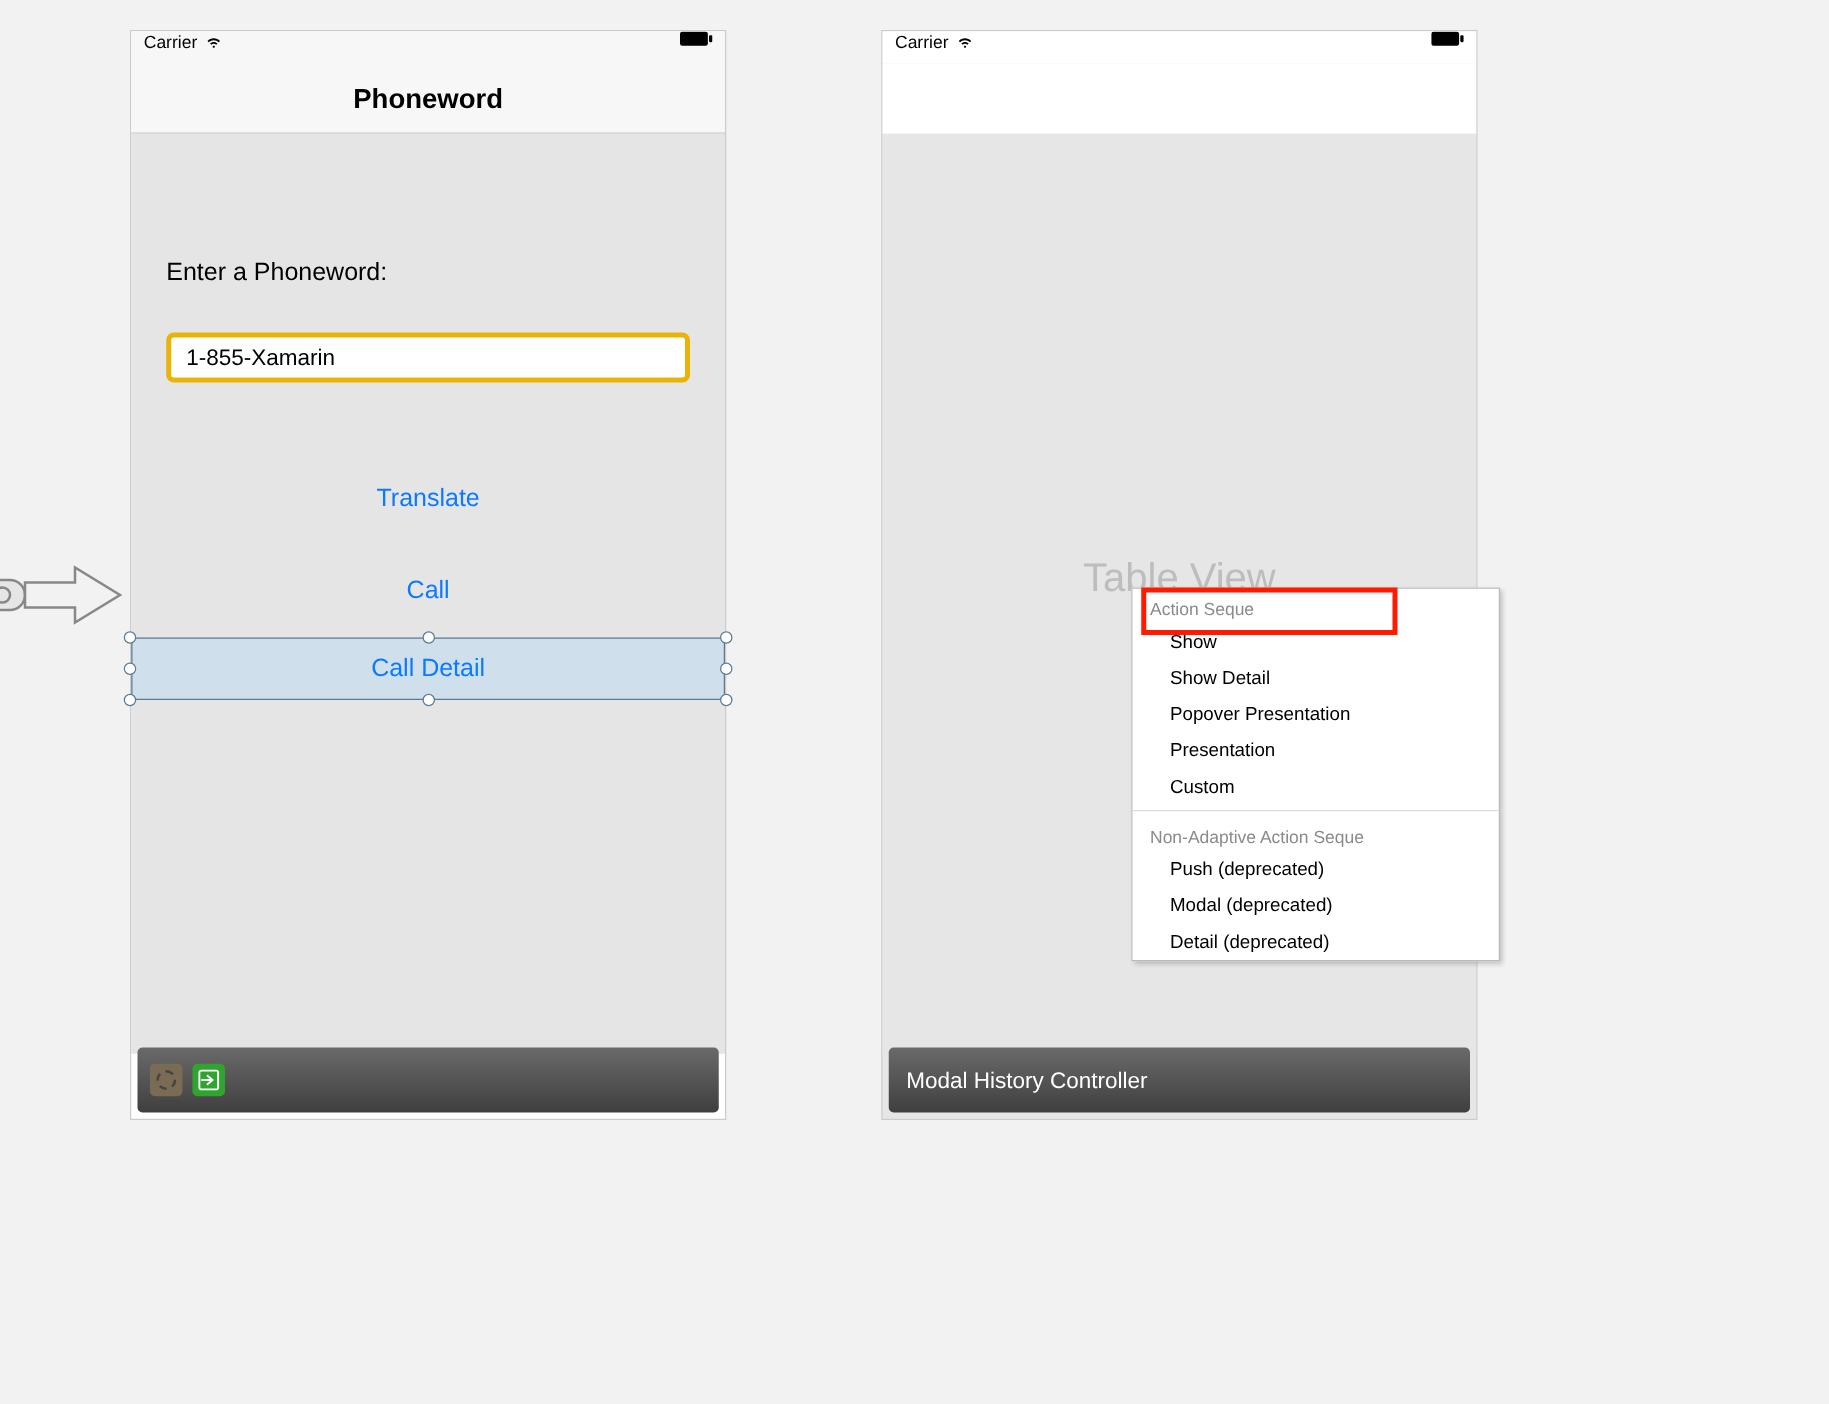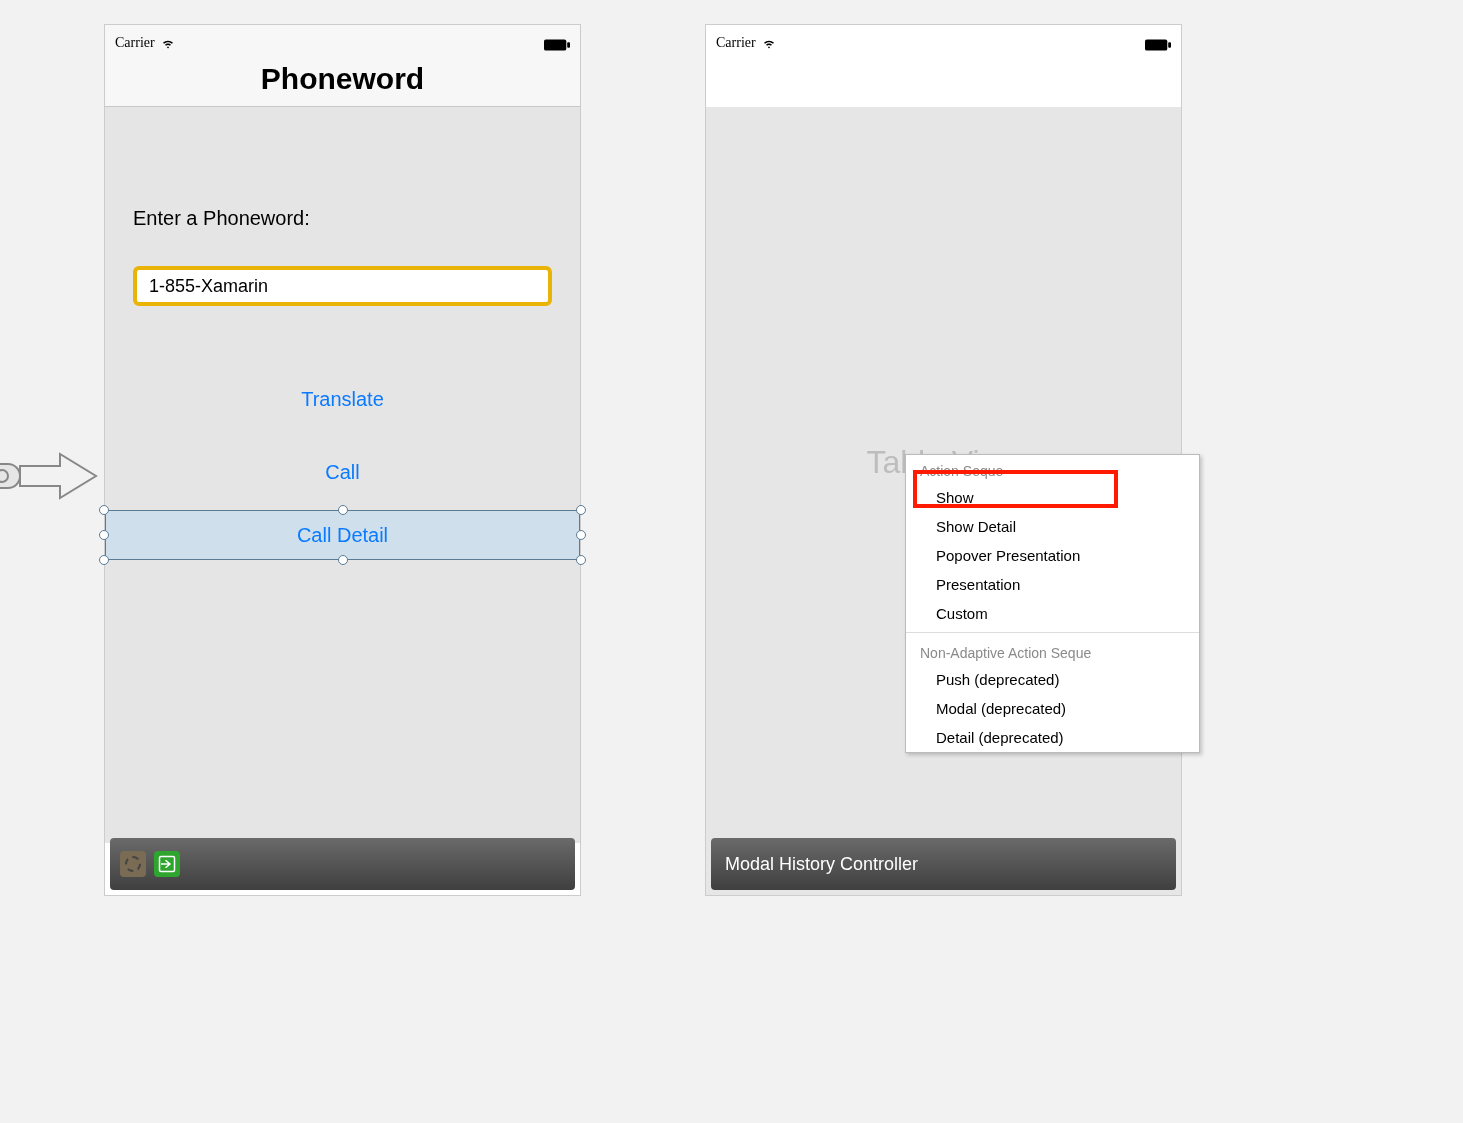--- a/index.html
+++ b/index.html
@@ -18,41 +18,40 @@
       box-shadow: 0 0 0 1px #ccc;
     }
     .phone-left  { left: 105px; top: 25px; }
     .phone-right { left: 706px; top: 25px; background: #e6e6e6; }
 
     
     .status-bar {
       height: 26px;
       display: flex;
       justify-content: space-between;
-      align-items: flex-end;
+      align-items: flex-start;
       padding: 0 10px;
       font-size: 14px;
       background: #f7f7f7;
-      font-family: Liberation Serif, serif;
     }
     .phone-right .status-bar { background: #fff; }
     .carrier { display: flex; align-items: center; gap: 6px; }
     .wifi-icon svg { width: 14px; height: 14px; display:block; }
     .battery-icon svg { width: 26px; height: 12px; display:block; }
 
     
     .nav-bar {
       height: 56px;
       border-bottom: 1px solid #c7c7c7;
       display: flex;
       align-items: center;
       justify-content: center;
       background: #f7f7f7;
     }
-    .nav-title { font-weight: 700; font-size: 30px; }
+    .nav-title { font-weight: 700; font-size: 22px; }
 
     .nav-bar-blank { height: 56px; background: #fff; }
 
     
     .content { padding: 28px; position: relative; height: calc(100% - 26px - 56px - 52px); background:#e5e5e5; }
     .phone-right .content { background:#e6e6e6; padding:0; }
     .label { font-size: 20px; margin-top: 72px; }
     .text-field {
       margin-top: 36px;
       width: 100%;
@@ -131,21 +130,21 @@
       transform: translate(-50%, -50%);
       text-align: center;
       color: #bdbdbd;
     }
     .tv-title { font-size: 32px; font-weight:400; }
     .tv-sub   { font-size: 18px; font-style: italic; margin-top:4px; }
 
     
     .segue-popup {
       position: absolute;
-      top: 454px;
+      top: 470px;
       left: 905px;
       width: 295px;
       background: #fff;
       border: 1px solid #bbb;
       box-shadow: 2px 2px 4px rgba(0,0,0,0.2);
       font-size: 15px;
     }
     .segue-header {
       color: #8a8a8a;
       padding: 8px 14px 4px 14px;

